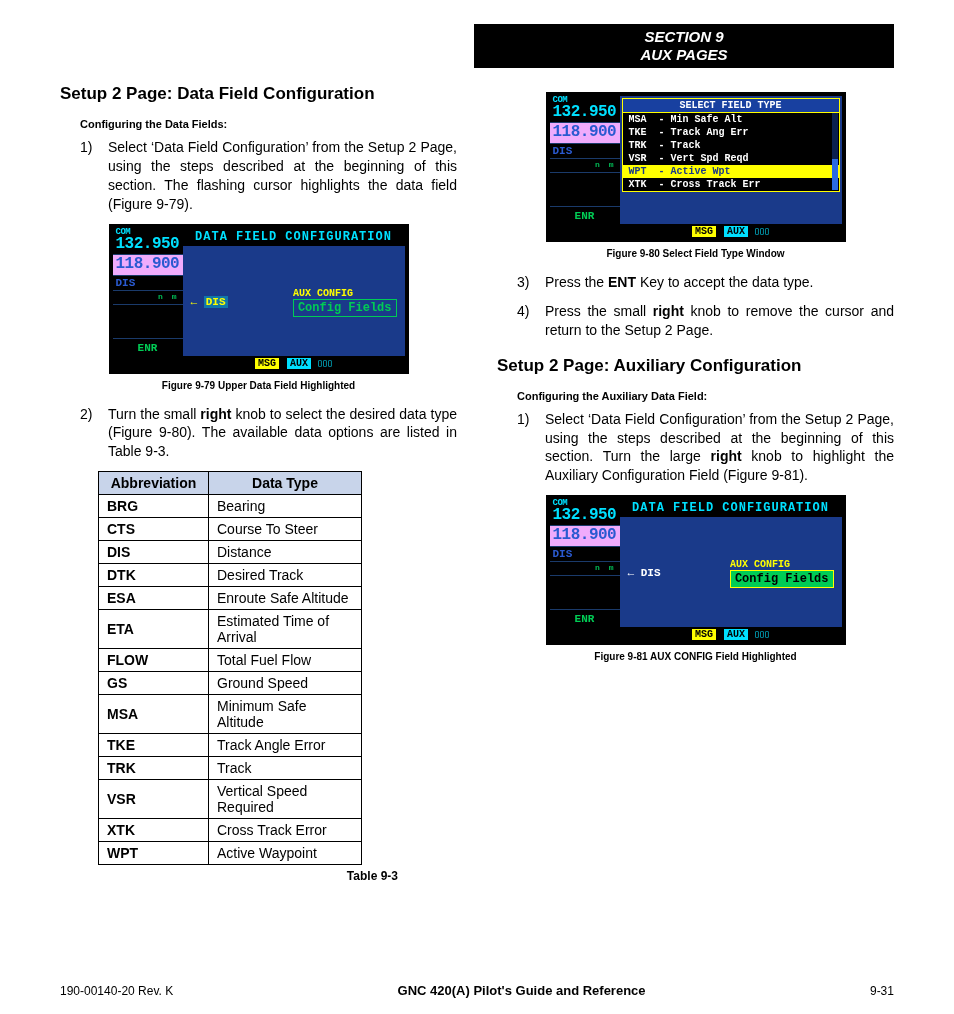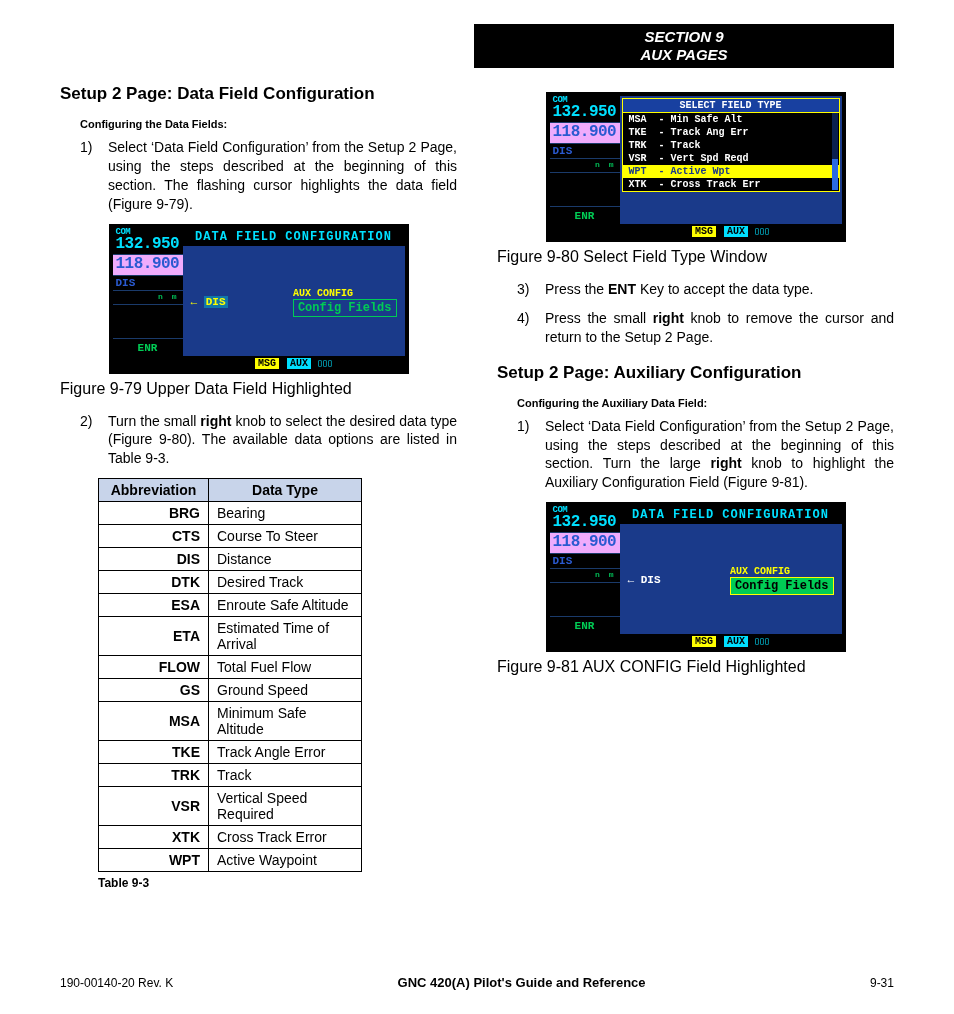--- a/index.html
+++ b/index.html
@@ -31,22 +31,22 @@
     display: flex;
     gap: 40px;
     margin-top: 60px;
   }
   .col { flex: 1; min-width: 0; }
   .h1 { font-weight: bold; font-size: 17px; margin-bottom: 14px; }
   .h2 { font-weight: bold; font-size: 11px; margin: 8px 0 8px 20px; }
   .step { display: flex; margin: 4px 0 10px 20px; text-align: justify; line-height: 1.35; }
   .step .num { width: 28px; flex: 0 0 28px; }
   .step .body { flex: 1; }
-  .fig-caption { font-weight: normal; font-size: 16px; text-align: left; margin: 6px 0 14px 0; }
-  .table-caption { font-weight: bold; font-size: 12px; text-align: left; margin-top: 4px; }
+  .fig-caption { font-weight: bold; font-size: 10px; text-align: center; margin: 6px 0 14px 0; }
+  .table-caption { font-weight: bold; font-size: 12px; text-align: right; margin-top: 4px; }
   strong { font-weight: bold; }
 
   
   .gps {
     width: 300px;
     margin: 8px auto 4px auto;
     background: #000;
     padding: 3px;
     font-family: "Courier New", monospace;
     font-weight: bold;
@@ -86,24 +86,24 @@
   .gps-popup-title { background:#1840a0; color:#fff; text-align:center; font-size:10px; padding:1px; border-bottom:1px solid #ff0;}
   .gps-popup-row { color:#fff; font-size:10px; padding:1px 6px; white-space:pre; }
   .gps-popup-row.sel { background:#ff0; color:#1a3a8a; }
   .gps-popup-scroll { position:absolute; right:1px; top:14px; bottom:1px; width:6px; background:#0a2050;}
   .gps-popup-scroll::after { content:""; position:absolute; left:0; right:0; bottom:0; height:40%; background:#2a6ae0;}
 
   
   table.dt { border-collapse: collapse; margin: 6px 0 0 38px; width: 264px; font-size:14px; }
   table.dt th { background:#c8d4ea; border:1px solid #000; padding:3px 6px; font-weight:bold; }
   table.dt td { border:1px solid #000; padding:3px 8px; }
-  table.dt td.ab { font-weight:bold; text-align:right; width:110px; }
+  table.dt td.ab { font-weight:bold; text-align:left; width:110px; }
 
   .footer {
-    position:absolute; bottom:24px; left:60px; right:60px;
+    position:absolute; bottom:16px; left:60px; right:60px;
     display:flex; justify-content:space-between; font-size:12px; align-items:center;
   }
   .footer .title { font-weight:bold; font-size:13px; }
 </style>
 </head>
 <body>
 
 <div class="section-banner">
   <div>SECTION 9</div>
   <div>AUX PAGES</div>

